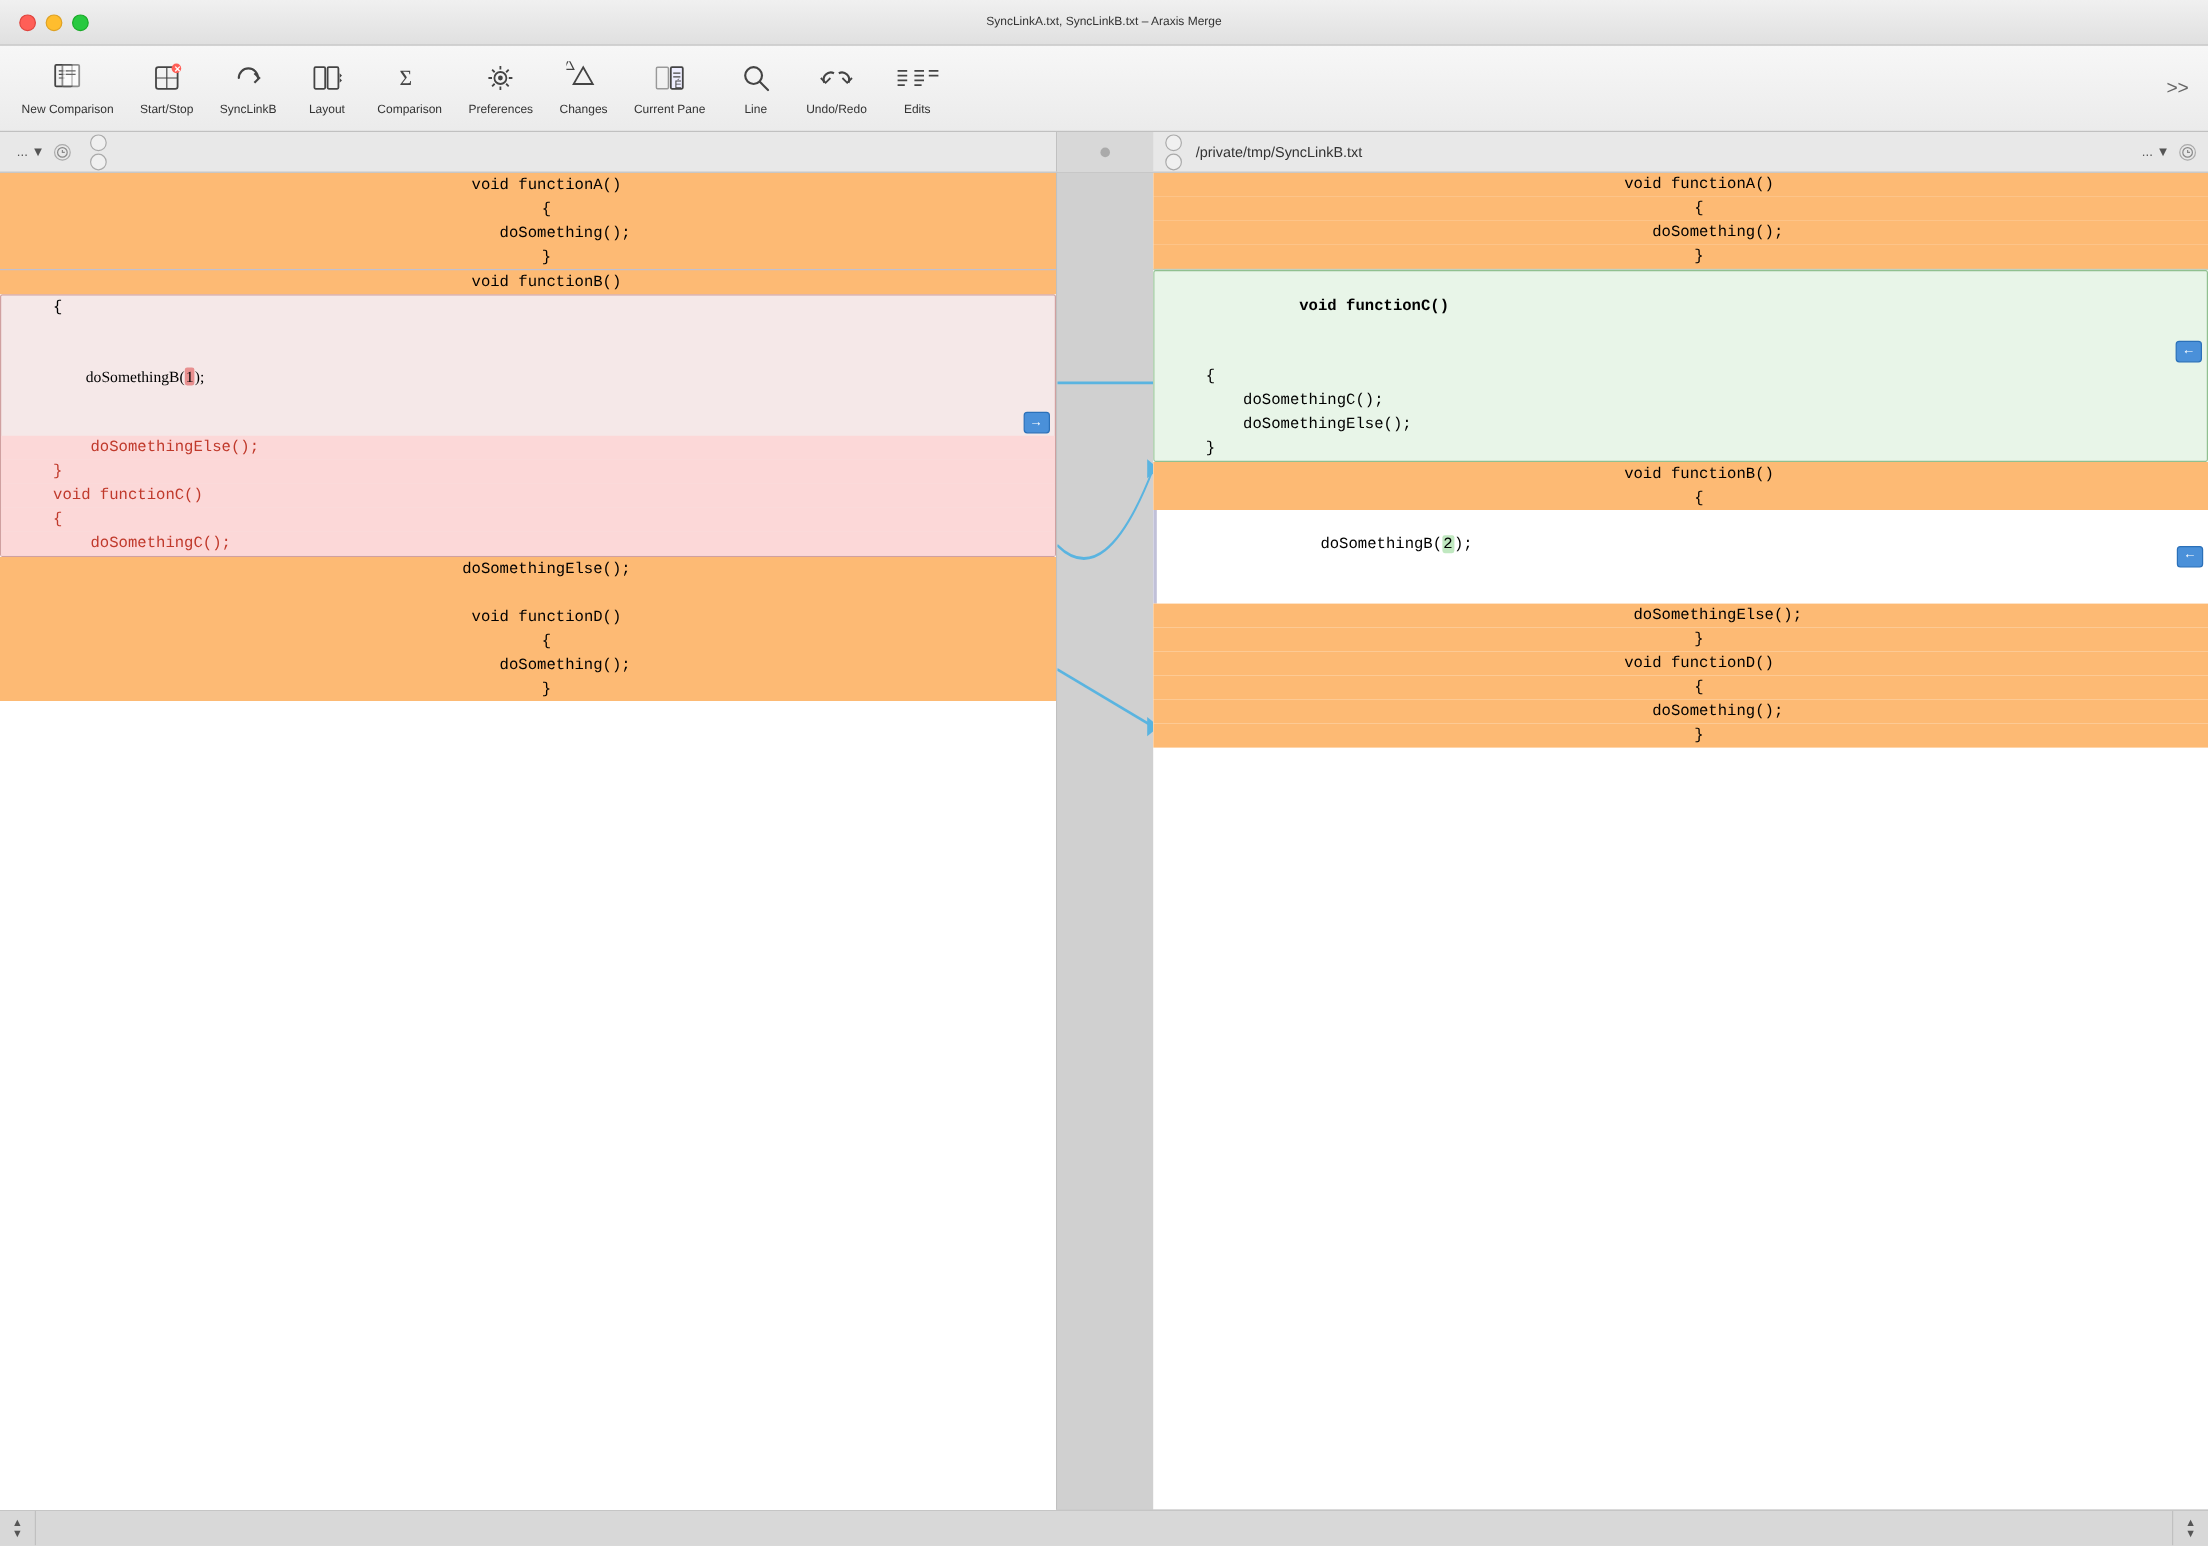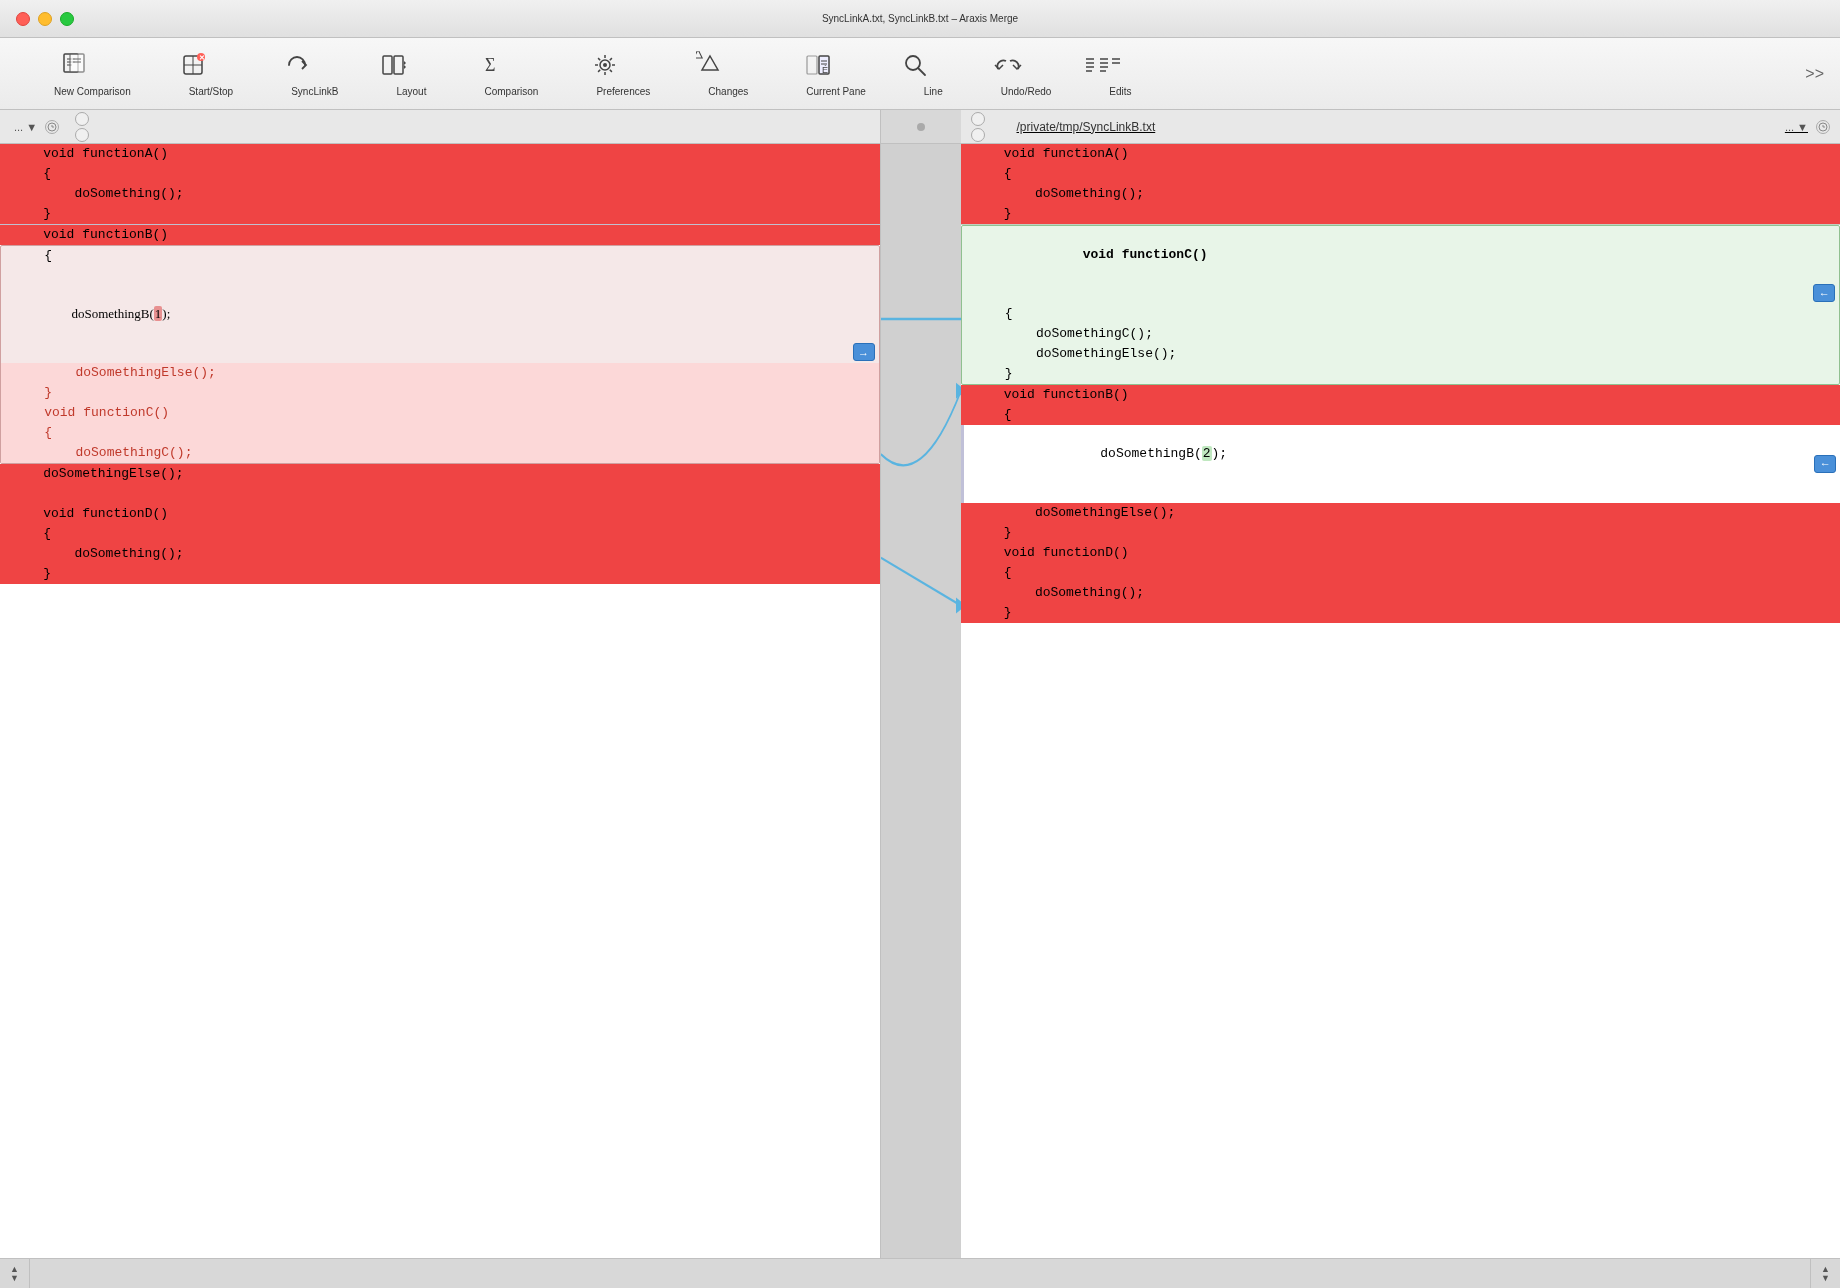--- a/index.html
+++ b/index.html
@@ -70,21 +70,20 @@
       font-size: 22px;
       line-height: 1;
       color: #444;
       margin-bottom: 3px;
     }
     .toolbar-label {
       font-size: 10px;
       color: #333;
       text-align: center;
       white-space: nowrap;
-      margin-left: 36px;
     }
     .toolbar-overflow {
       margin-left: auto;
       font-size: 16px;
       color: #666;
       cursor: pointer;
       padding: 4px 8px;
     }
     
     #main-area {
@@ -108,22 +107,21 @@
       align-items: center;
       padding: 0 10px;
       border-right: 1px solid #c0c0c0;
       gap: 8px;
     }
     .file-bar-right {
       flex: 1;
       display: flex;
       align-items: center;
       padding: 0 10px;
-      gap: 24px;
-      text-decoration: underline;
+      gap: 4px;
     }
     .file-path {
       font-size: 12px;
       color: #333;
       flex: 1;
     }
     .file-bar-actions {
       display: flex;
       align-items: center;
       gap: 4px;
@@ -171,21 +169,21 @@
     }
     .diff-pane-left {
       border-right: 1px solid #c0c0c0;
     }
     .code-line {
       padding: 0 12px;
       white-space: pre;
       min-height: 20px;
       position: relative;
     }
-    .line-normal { background: #ef4444; }
+    .line-normal { background: #fdba74; text-align: center; }
     .nav-btn {
       position: absolute;
       right: 4px;
       width: 22px;
       height: 18px;
       background: #4a90d9;
       border: 1px solid #2a70b9;
       border-radius: 3px;
       display: flex;
       align-items: center;

